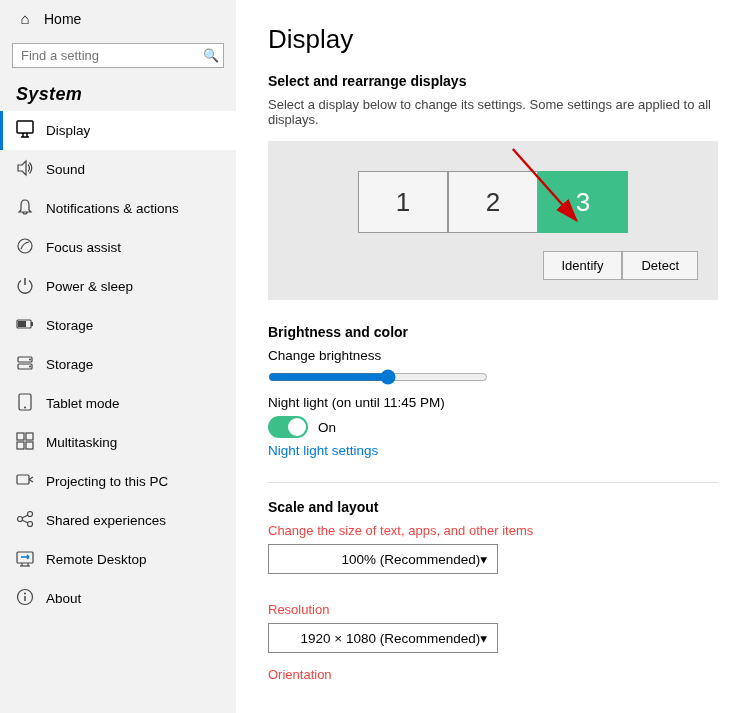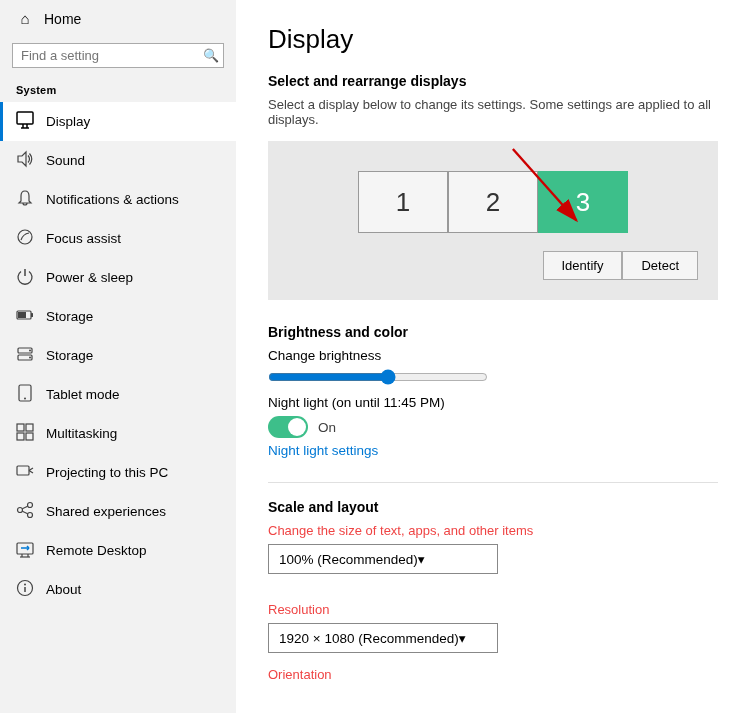--- a/index.html
+++ b/index.html
@@ -55,23 +55,24 @@
       background: none;
       border: none;
       cursor: pointer;
       color: #555;
       font-size: 13px;
     }
 
     .system-label {
       padding: 6px 16px 6px 16px;
       font-weight: 600;
-      font-size: 11px;
+      font-size: 18px;
       color: #000;
       letter-spacing: 0.02em;
+      font-style: italic;
     }
 
     .nav-item {
       display: flex;
       align-items: center;
       padding: 9px 16px;
       cursor: pointer;
       gap: 12px;
       color: #000;
       font-size: 13.5px;
@@ -215,21 +216,21 @@
       height: 18px;
       border-radius: 50%;
       background: #fff;
       top: 2px;
       right: 2px;
       transition: right 0.2s;
     }
 
     .toggle-label {
       font-size: 13.5px;
-      color: #404040;
+      color: #000000;
     }
 
     .link {
       color: #0078d4;
       text-decoration: none;
       font-size: 13.5px;
       cursor: pointer;
     }
 
     .dropdown-row {
@@ -238,21 +239,21 @@
 
     .dropdown-label {
       font-size: 13px;
       color: #ef4444;
       margin-bottom: 6px;
     }
 
     .dropdown {
       display: flex;
       align-items: center;
-      justify-content: flex-start;
+      justify-content: flex-end;
       width: 230px;
       border: 1px solid #888;
       padding: 6px 10px;
       background: #fff;
       cursor: pointer;
       font-size: 13.5px;
     }
 
     .divider {
       border: none;

